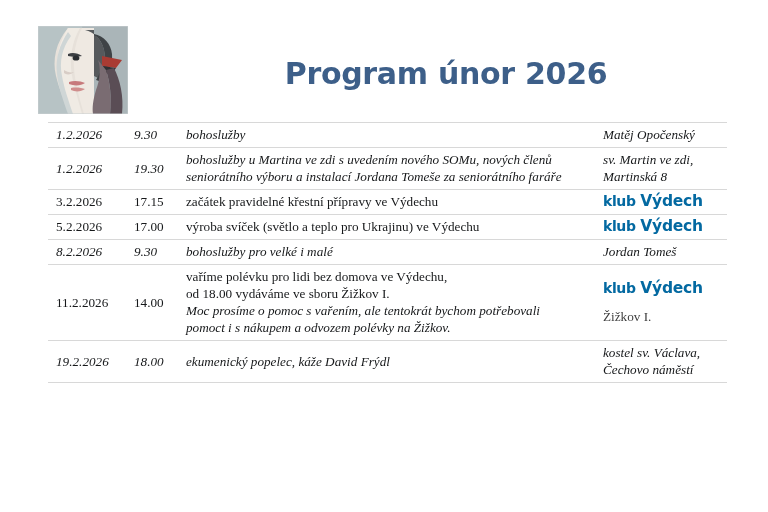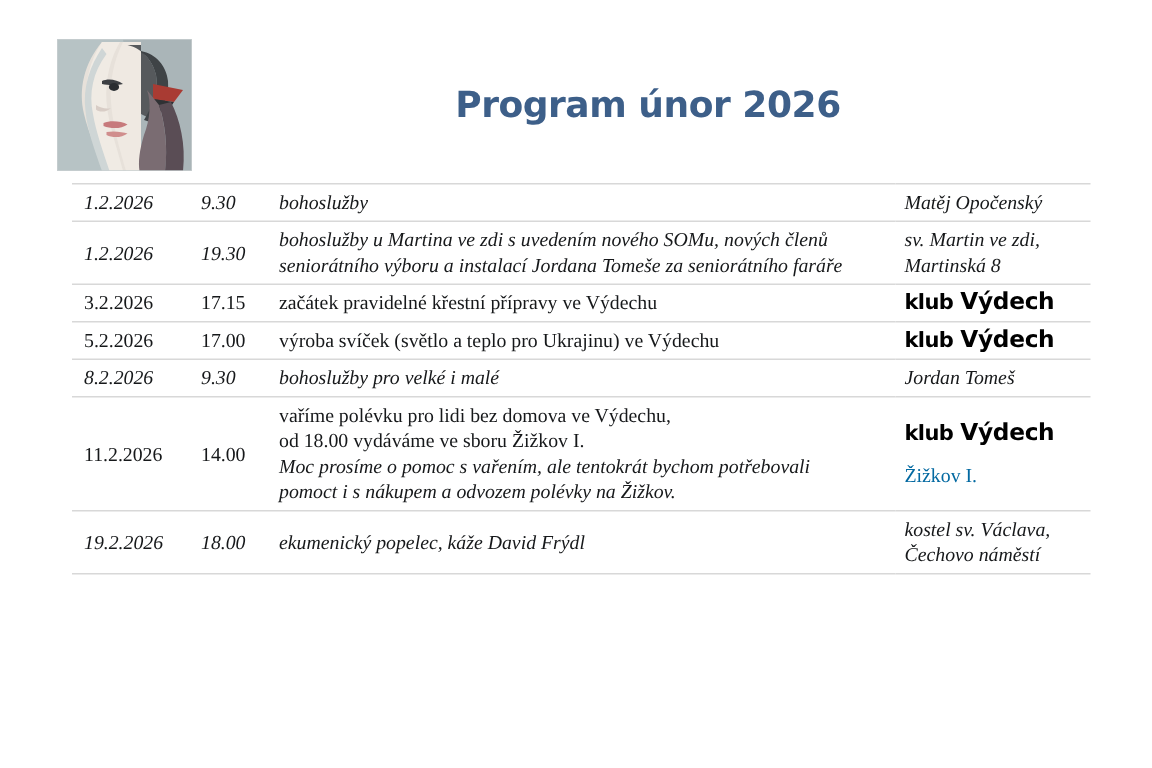--- a/index.html
+++ b/index.html
@@ -27,27 +27,27 @@
     top: 26px;
     width: 90px;
     height: 88px;
     overflow: hidden;
     background: #b9c4c6;
   }
   .logo-art svg { display:block; }
 
   .page-title {
     position: absolute;
-    left: 252px;
+    left: 266px;
     top: 56px;
     width: 360px;
     text-align: center;
     font-family: "DejaVu Sans", sans-serif;
     font-weight: bold;
-    font-size: 24px;
+    font-size: 30px;
     letter-spacing: -0.3px;
     color: #3d5f89;
     white-space: nowrap;
   }
 
   
   .program-table {
     position: absolute;
     left: 48px;
     top: 122px;
@@ -75,32 +75,32 @@
   .italic { font-style: italic; }
   .desc-line { display: block; }
   .desc-line.it { font-style: italic; }
 
   
   .klub-logo {
     display: inline-block;
     font-family: "DejaVu Sans", sans-serif;
     font-weight: bold;
     font-size: 14px;
-    color: #000000;
+    color: #0369a1;
     letter-spacing: -0.2px;
     line-height: 16px;
     white-space: nowrap;
   }
   .klub-logo .k-word { letter-spacing: -0.4px; }
   .klub-logo .v-word { font-size: 15.5px; }
   .place-sub {
     display: block;
     font-size: 13.2px;
     line-height: 16px;
-    color: #0369a1;
+    color: #404040;
     font-family: "Liberation Serif", serif;
     margin-top: 12px;
   }
   .place-text { display:block; }
 </style>
 </head>
 <body>
 
 <div class="header">
 

